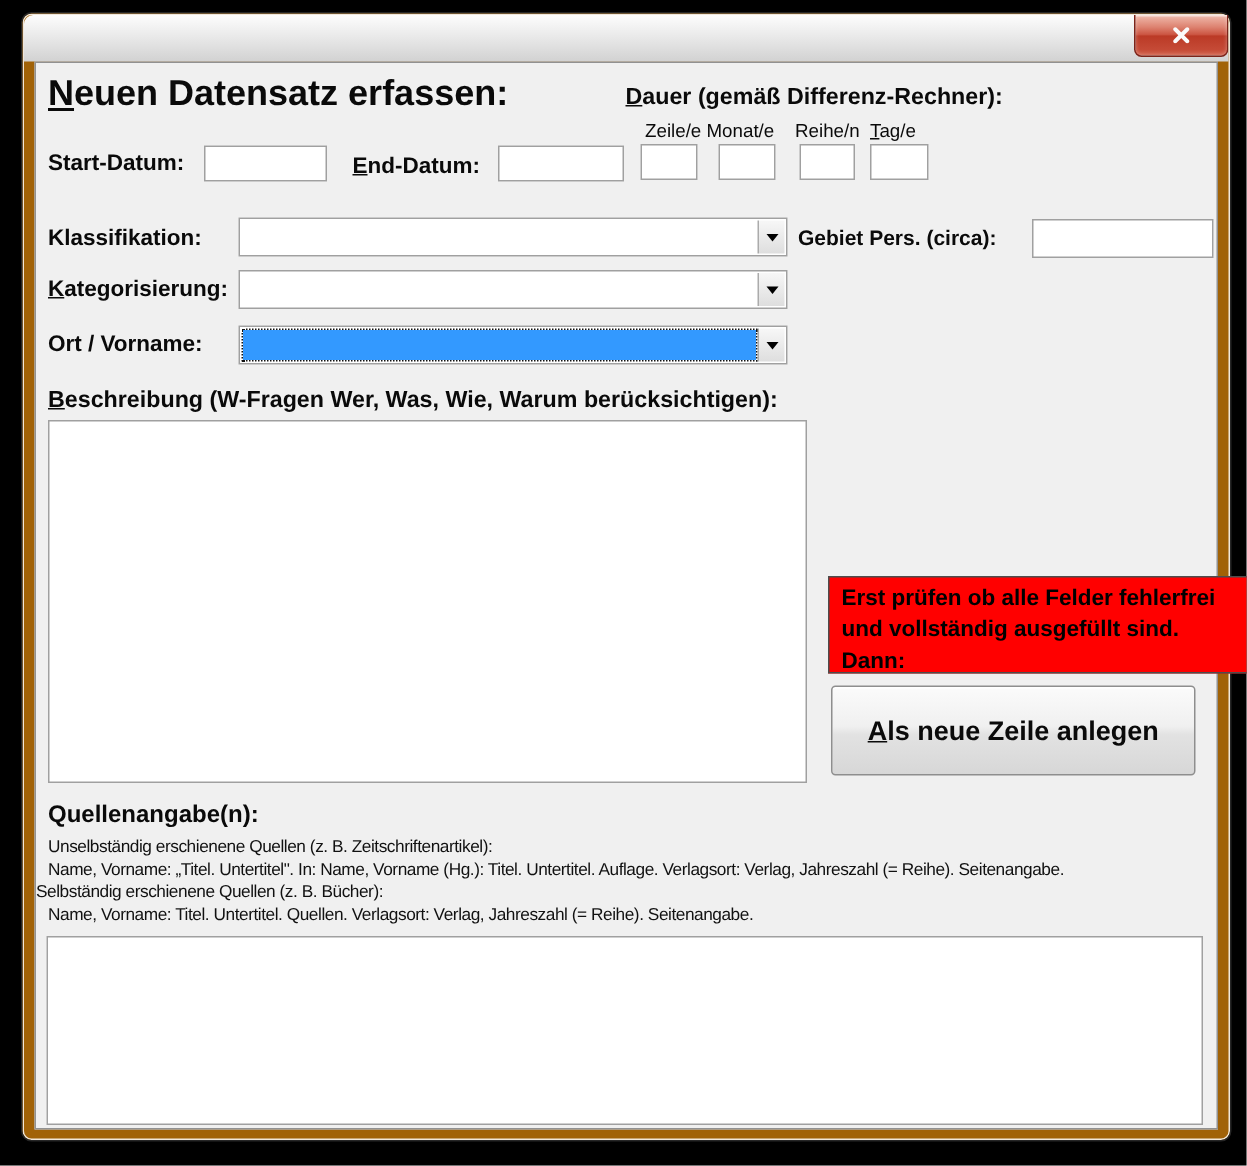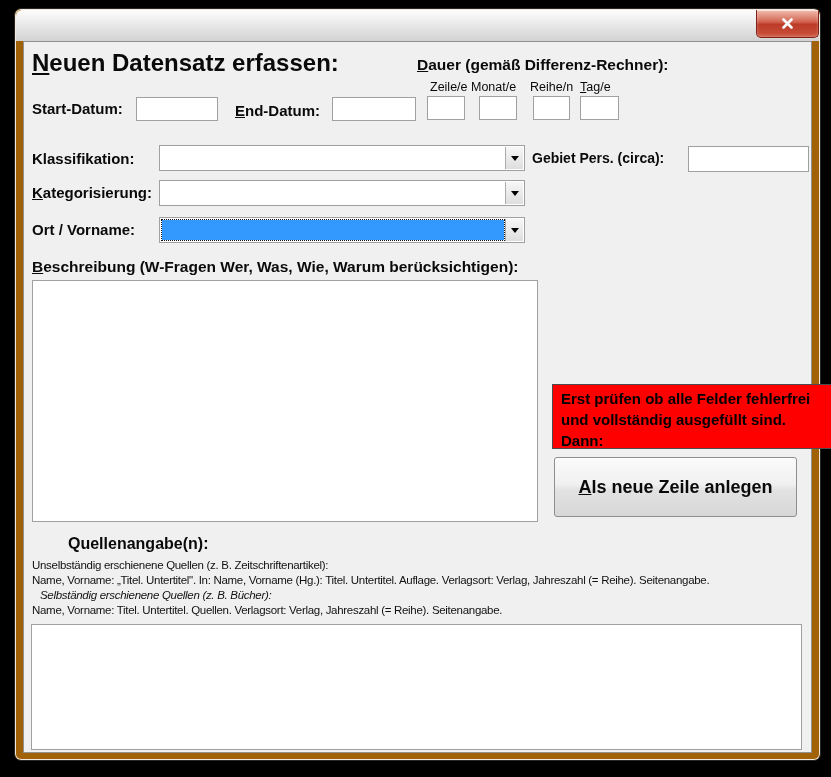--- a/index.html
+++ b/index.html
@@ -138,21 +138,21 @@
         <div class="tri"></div>
       </div>
     </div>
 
     <div class="abs lbl" style="left:8px;top:216px;font-size:15.5px;"><u>B</u>eschreibung (W-Fragen Wer, Was, Wie, Warum berücksichtigen):</div>
     <textarea class="abs tb" style="left: 8px; top: 238px; width: 506px; height: 242px;"></textarea>
 
     <div class="abs warn" style="left:528px;top:342px;width:282px;height:65px;background:#ff0000;">Erst prüfen ob alle Felder fehlerfrei und vollständig ausgefüllt sind. Dann:</div>
     <div class="abs btn" style="left:530px;top:415px;width:241px;height:58px;"><u>A</u>ls neue Zeile anlegen</div>
 
-    <div class="abs lbl" style="left:8px;top:493px;font-size:16px;margin-left:36px;">Quellenangabe(n):</div>
+    <div class="abs lbl" style="left:8px;top:493px;font-size:16px;">Quellenangabe(n):</div>
     <div class="abs hint" style="left:8px;top:516px;">Unselbständig erschienene Quellen (z. B. Zeitschriftenartikel):</div>
     <div class="abs hint" style="left:8px;top:531px;">Name, Vorname: „Titel. Untertitel". In: Name, Vorname (Hg.): Titel. Untertitel. Auflage. Verlagsort: Verlag, Jahreszahl (= Reihe). Seitenangabe.</div>
-    <div class="abs hint" style="left:16px;top:546px;font-style:italic;">Selbständig erschienene Quellen (z. B. Bücher):</div>
+    <div class="abs hint" style="left:0;top:546px;">Selbständig erschienene Quellen (z. B. Bücher):</div>
     <div class="abs hint" style="left:8px;top:561px;">Name, Vorname: Titel. Untertitel. Quellen. Verlagsort: Verlag, Jahreszahl (= Reihe). Seitenangabe.</div>
     <textarea class="abs tb" style="left: 7px; top: 582px; width: 771px; height: 126px;"></textarea>
 
   </div>
 </div>
 
 </body></html>

